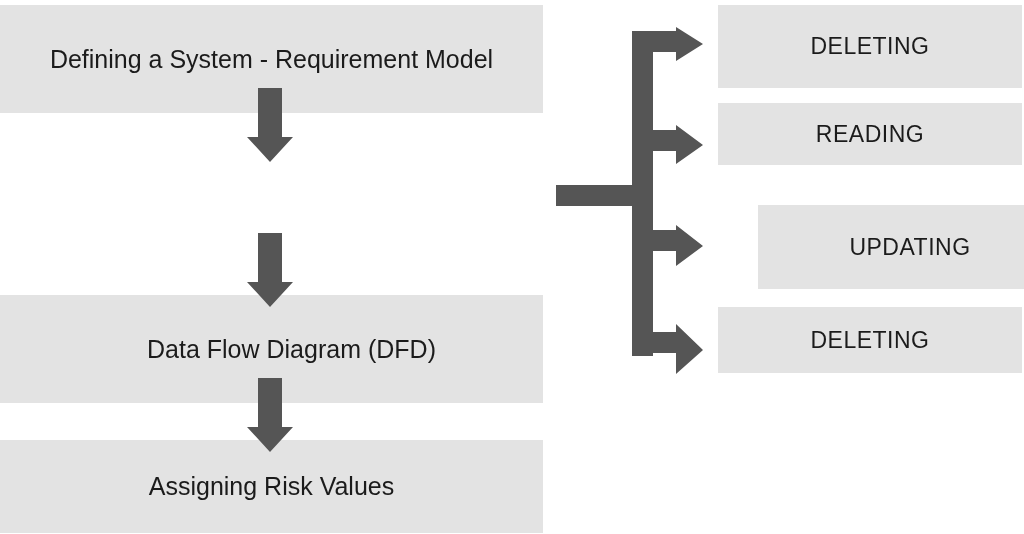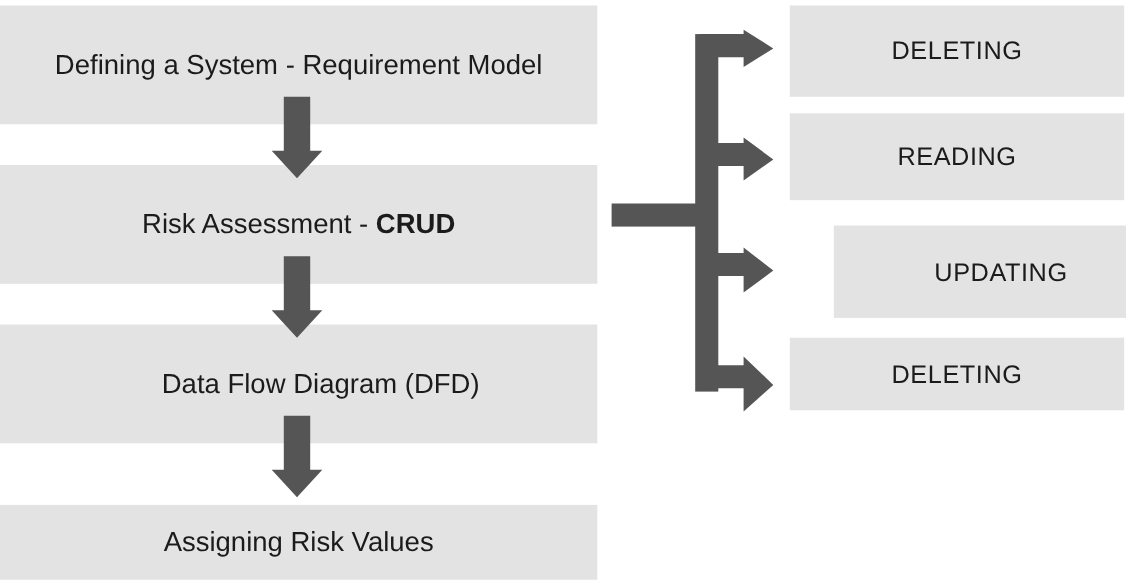--- a/index.html
+++ b/index.html
@@ -33,30 +33,30 @@
     white-space: nowrap;
   }
 
   
   .flow-box { left: 0px; width: 543px; height: 108px; }
   .flow-box .box-label { font-size: 25px; }
 
   #flow-box-1 { top: 5px; }
   #flow-box-2 { top: 150px; }
   #flow-box-3 { top: 295px; padding-left: 40px; }
-  #flow-box-4 { top: 459px; height: 68px; }
+  #flow-box-4 { top: 440px; height: 93px; }
 
   .crud-strong { font-weight: 700; }
 
   
   .op-box { left: 718px; width: 304px; }
   .op-box .box-label { font-size: 23px; letter-spacing: 0.5px; }
 
   #op-box-1 { top: 5px;   height: 83px; }
-  #op-box-2 { top: 103px; height: 79px; }
+  #op-box-2 { top: 103px; height: 62px; }
   #op-box-3 { top: 205px; height: 84px; margin-left: 40px; }
   #op-box-4 { top: 307px; height: 66px; }
 
   
   #arrow-layer {
     position: absolute;
     left: 0;
     top: 0;
     width: 1024px;
     height: 534px;
@@ -65,23 +65,20 @@
 </style>
 </head>
 <body>
 
 <div id="canvas">
 
   <div class="box flow-box" id="flow-box-1">
     <span class="box-label">Defining a System - Requirement Model</span>
   </div>
 
-  <div class="box flow-box" id="flow-box-2">
-    <span class="box-label"><span>Risk Assessment - </span><span class="crud-strong">CRUD</span></span>
-  </div>
 
   <div class="box flow-box" id="flow-box-3">
     <span class="box-label">Data Flow Diagram (DFD)</span>
   </div>
 
   <div class="box flow-box" id="flow-box-4">
     <span class="box-label">Assigning Risk Values</span>
   </div>
 
   <div class="box op-box" id="op-box-1">

